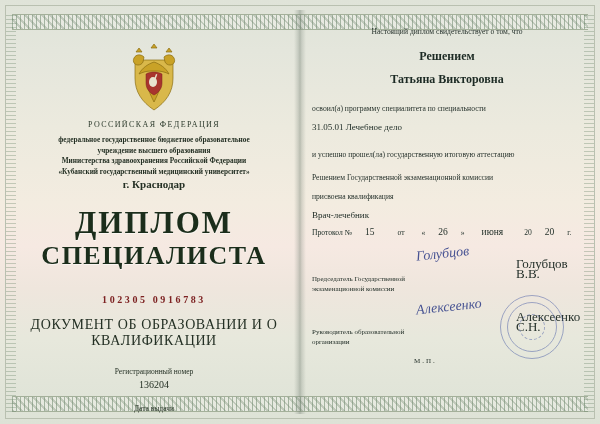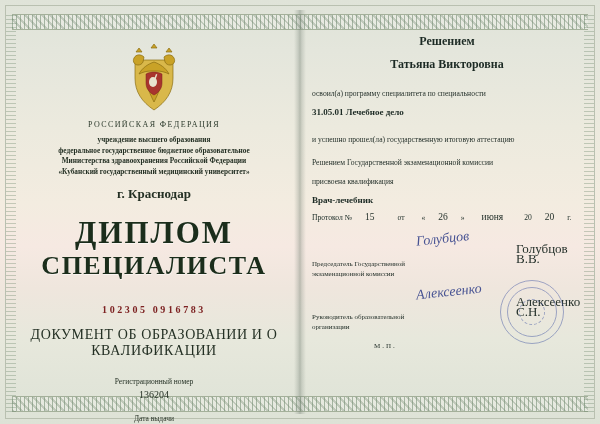--- a/index.html
+++ b/index.html
@@ -134,22 +134,22 @@
   }
   .org-lines {
     font-size: 7.3px;
     line-height: 10.5px;
     color: #243024;
     padding: 0 16px;
     font-weight: bold;
   }
   .org-lines div { white-space: nowrap; }
   .city {
-    font-size: 13px;
-    margin-top: 12px;
+    font-size: 11px;
+    margin-top: 2px;
     font-weight: bold;
   }
 
   .title-main {
     margin-top: 16px;
     font-family: "Liberation Serif", serif;
     font-weight: bold;
     font-size: 31px;
     letter-spacing: 2px;
     line-height: 33px;
@@ -198,21 +198,21 @@
     color: #24302a;
     line-height: 11px;
   }
   .r-center { text-align: center; }
   .hand {
     font-family: "Liberation Serif", serif;
     font-weight: bold;
     font-size: 12px;
     color: #1c2a24;
   }
-  .hand.sm { font-size: 9px; font-weight: bold; }
+  .hand.sm { font-size: 9px; font-weight: normal; }
   .r-block { margin-bottom: 4px; }
   .spacer-8 { height: 8px; }
   .spacer-12 { height: 12px; }
   .spacer-16 { height: 16px; }
 
   .proto-row {
     display: flex;
     align-items: center;
     font-size: 7.6px;
     gap: 13px;
@@ -242,21 +242,21 @@
     top: -2px;
     font-family: "Liberation Serif", serif;
     font-style: italic;
     font-size: 14px;
     color: #2b3a86;
     transform: rotate(-6deg);
     opacity: 0.85;
     white-space: nowrap;
   }
   .mp {
-    margin-left: 62px;
+    margin-left: 102px;
     font-size: 7px;
     letter-spacing: 2px;
     color: #24302a;
   }
   .stamp {
     position: absolute;
     right: 18px;
     bottom: 6px;
     width: 62px;
     height: 62px;
@@ -318,22 +318,22 @@
         <g fill="#e8e2cf">
           <ellipse cx="36" cy="38" rx="4" ry="5"></ellipse>
           <rect x="39" y="30" width="1.4" height="9" transform="rotate(20 39 30)"></rect>
         </g>
       </svg>
     </div>
 
     <div class="country">РОССИЙСКАЯ ФЕДЕРАЦИЯ</div>
 
     <div class="org-lines">
+      <div>федеральное государственное бюджетное образовательное</div>
       <div>учреждение высшего образования</div>
-      <div>федеральное государственное бюджетное образовательное</div>
       <div>Министерства здравоохранения Российской Федерации</div>
       <div>«Кубанский государственный медицинский университет»</div>
       <div class="city">г. Краснодар</div>
     </div>
 
     <div class="title-main">
       <div>ДИПЛОМ</div>
       <div class="l2">СПЕЦИАЛИСТА</div>
     </div>
 
@@ -342,20 +342,21 @@
     <div class="doc-sub">ДОКУМЕНТ ОБ ОБРАЗОВАНИИ И О КВАЛИФИКАЦИИ</div>
 
     <div class="reg-label">Регистрационный номер</div>
     <div class="reg-number">136204</div>
 
     <div class="date-label">Дата выдачи</div>
   </div>
 
   <div class="right-page">
 
+    <div class="r-line r-center r-block">Настоящий диплом свидетельствует о том, что</div>
 
     <div class="spacer-8"></div>
     <div class="r-center hand">Решением</div>
     <div class="spacer-8"></div>
     <div class="r-center hand">Татьяна Викторовна</div>
 
     <div class="spacer-16"></div>
     <div class="r-line">освоил(а) программу специалитета по специальности</div>
     <div class="spacer-8"></div>
     <div class="r-line hand sm">31.05.01 Лечебное дело</div>

